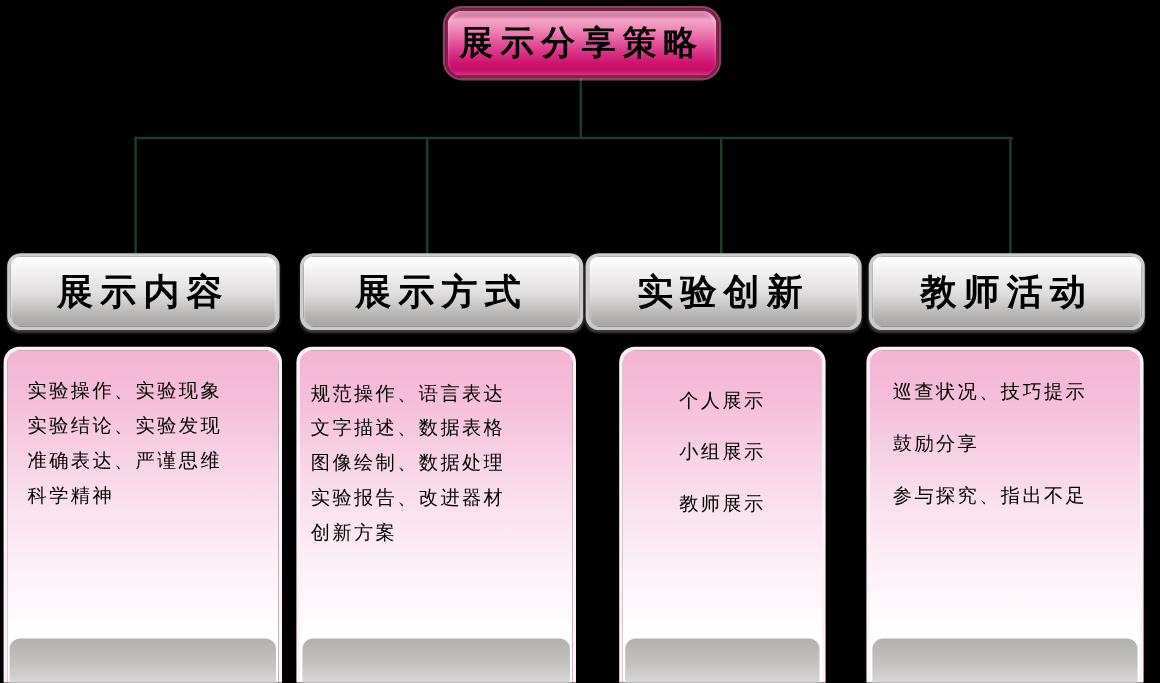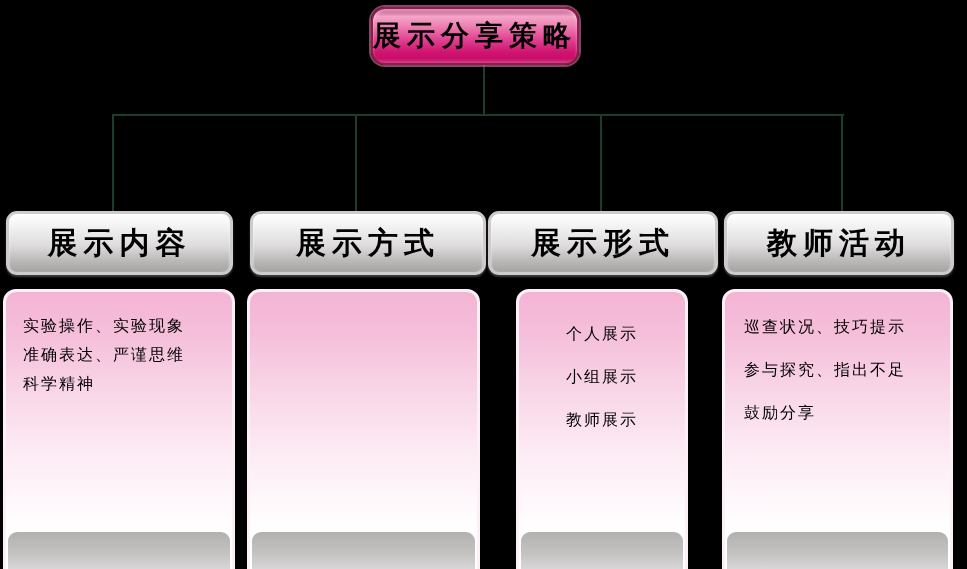--- a/index.html
+++ b/index.html
@@ -9,21 +9,21 @@
   }
   
   .line { position:absolute; background:#1c3c2c; }
   .stem { left:483px; top:65px;  width:2px;   height:50px; }
   .hbar { left:112px; top:114px; width:732px; height:2px;  }
   .vln  { top:114px; width:2px; height:97px; }
   .v1 { left:112px; } .v2 { left:355px; } .v3 { left:600px; } .v4 { left:841px; }
 
   
   .title-box {
-    position:absolute; left:371px; top:7px; width:208px; height:58px;
+    position:absolute; left:371px; top:7px; width:228px; height:58px;
     box-sizing:border-box; border:2px solid #8f1c4b; border-radius:14px;
     background:linear-gradient(180deg,#b94a82 0%,#f4a6c9 14%,#ee7fb2 32%,
                #e04694 55%,#cf146f 80%,#c70e69 92%,#d63f86 100%);
     box-shadow:0 0 0 2px rgba(236,130,178,0.55), inset 0 2px 3px rgba(255,255,255,0.45);
     display:flex; align-items:center; justify-content:center;
     font-size:28px; font-weight:bold; letter-spacing:6px; color:#000;
   }
 
   
   .header-box {
@@ -79,50 +79,58 @@
     <span>展示分享策略</span>
   </div>
 
   <div class="header-box h0">
     <span>展示内容</span>
   </div>
   <div class="header-box h1">
     <span>展示方式</span>
   </div>
   <div class="header-box h2">
-    <span>展示形式</span>
+    <span>实验创新</span>
   </div>
   <div class="header-box h3">
     <span>教师活动</span>
   </div>
 
   <div class="body-box b0">
     <div class="body-text bt-0">
       <div>实验操作、实验现象</div>
+      <div>实验结论、实验发现</div>
       <div>准确表达、严谨思维</div>
       <div>科学精神</div>
     </div>
     <div class="floor"></div>
   </div>
 
   <div class="body-box b1">
+    <div class="body-text bt-1">
+      <div>规范操作、语言表达</div>
+      <div>文字描述、数据表格</div>
+      <div>图像绘制、数据处理</div>
+      <div>实验报告、改进器材</div>
+      <div>创新方案</div>
+    </div>
     <div class="floor"></div>
   </div>
 
   <div class="body-box b2">
     <div class="body-text bt-2">
       <div>个人展示</div>
       <div>小组展示</div>
       <div>教师展示</div>
     </div>
     <div class="floor"></div>
   </div>
 
   <div class="body-box b3">
     <div class="body-text bt-3">
       <div>巡查状况、技巧提示</div>
+      <div>鼓励分享</div>
       <div>参与探究、指出不足</div>
-      <div>鼓励分享</div>
     </div>
     <div class="floor"></div>
   </div>
 
 </div>
 
 </body></html>

